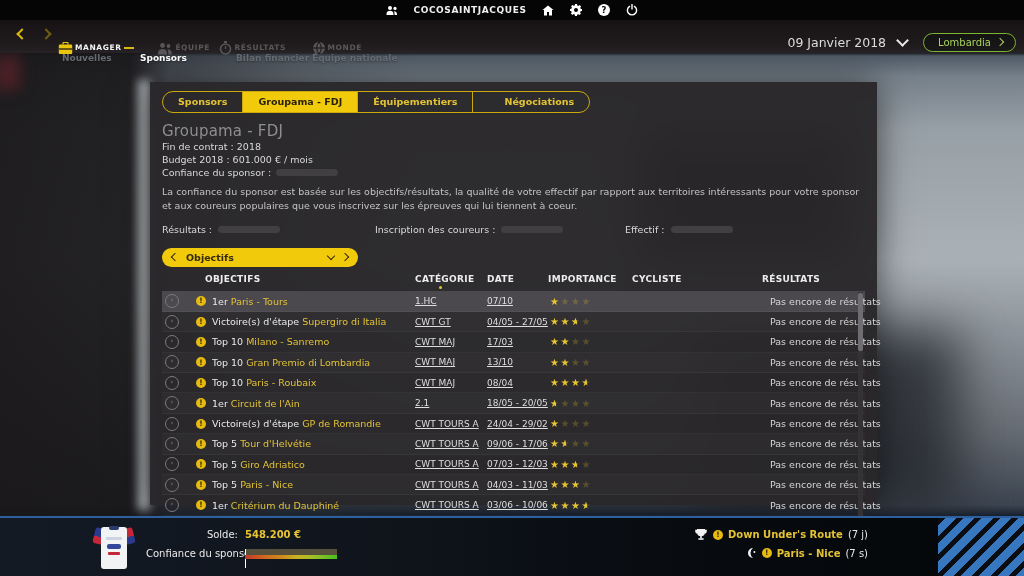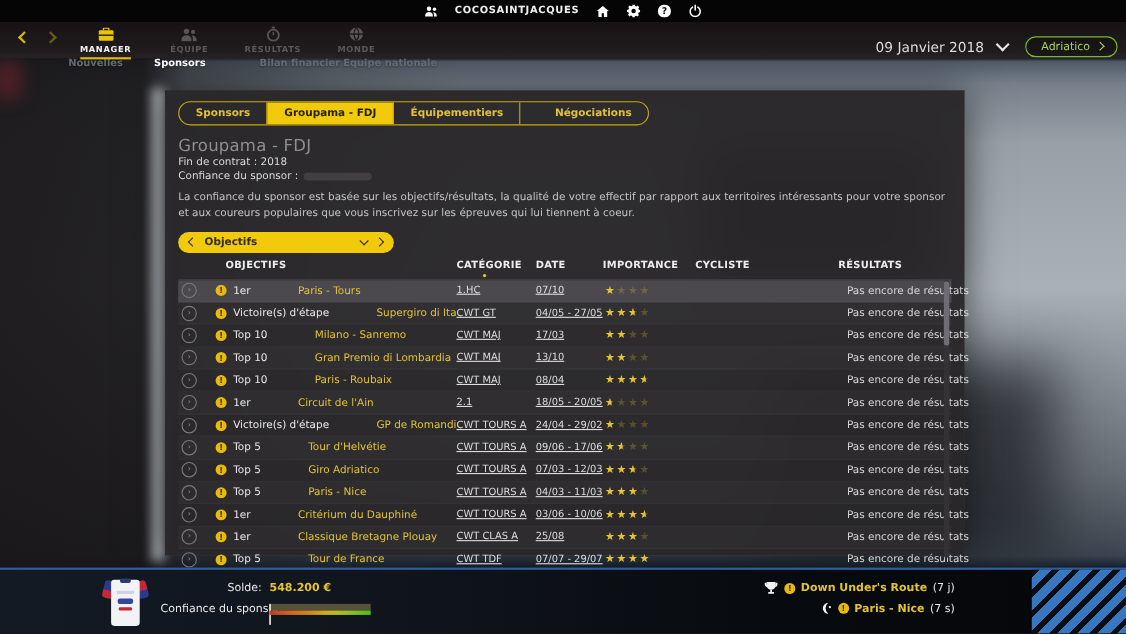--- a/index.html
+++ b/index.html
@@ -26,21 +26,21 @@
   .tb-icon{display:flex;align-items:center;justify-content:center;width:14px;height:14px;color:#fff;}
   .tb-icon svg{display:block;}
 
   
   .navbar{position:absolute;top:20px;left:0;width:100%;height:33px;z-index:29;
     background:linear-gradient(180deg,#171214 0%,#201c1e 80%,#262225 100%);}
   .histarrow{position:absolute;top:6px;width:16px;height:16px;display:flex;align-items:center;justify-content:center;cursor:pointer;}
   .chev{display:inline-block;width:6px;height:6px;border-style:solid;border-width:2px 2px 0 0;}
   .chev.left{transform:rotate(-135deg);border-color:#d8b80e;}
   .chev.right{transform:rotate(45deg);border-color:#6d5c16;}
-  .nav-item{position:absolute;top:3px;width:76px;display:flex;flex-direction:column;align-items:center;gap:2px;cursor:pointer;}
+  .nav-item{position:absolute;top:20px;width:76px;display:flex;flex-direction:row;align-items:center;gap:2px;cursor:pointer;justify-content:flex-end;}
   .nav-item .nicon{height:15px;display:flex;align-items:flex-end;color:#595457;}
   .nav-item .nlabel{font-size:7.5px;font-weight:bold;letter-spacing:.6px;color:#5c585a;}
   .nav-item.active .nicon{color:#eac50f;}
   .nav-item.active .nlabel{color:#f4f4f4;}
   .nav-item.active::after{content:"";display:block;width:46px;height:2px;background:#d9b80f;margin-top:1px;}
   .nav-right{position:absolute;right:8px;top:0;height:44px;display:flex;align-items:center;gap:16px;}
   .game-date{color:#dcdcdc;font-size:12.5px;display:flex;align-items:center;gap:12px;cursor:pointer;}
   .chev-down{display:inline-block;width:7px;height:7px;border-style:solid;border-width:0 0 2px 2px;border-color:#e8e8e8;transform:rotate(-45deg);margin-top:-4px;}
   .btn-continue{display:flex;align-items:center;gap:6px;border:1px solid #7cb52e;border-radius:11px;
     padding:3px 12px 3px 14px;color:#a9d35c;font-size:10px;cursor:pointer;background:rgba(10,12,8,.35);}
@@ -91,21 +91,21 @@
   .trow{height:19.4px;border-bottom:1px solid rgba(255,255,255,.045);cursor:pointer;}
   .trow:nth-child(even){background:rgba(255,255,255,.018);}
   .trow.hl{background:#4b494e;}
   .c-exp{display:flex;justify-content:flex-start;padding-left:3px;}
   .exp-circle{width:12px;height:12px;border-radius:50%;border:1px solid #7b797d;display:flex;align-items:center;justify-content:center;}
   .exp-circle .g{font-size:7px;color:#8d8b8f;line-height:1;margin-top:-1px;}
   .c-obj{display:flex;align-items:center;gap:6px;padding-left:4px;overflow:hidden;white-space:nowrap;}
   .info-dot{flex:0 0 auto;width:10px;height:10px;border-radius:50%;background:#e7ba10;color:#3a2e05;
     font-size:7.5px;font-weight:bold;display:flex;align-items:center;justify-content:center;line-height:1;}
   .obj-text{font-size:9.5px;color:#e9e9e9;}
-  .obj-text .race{color:#e3c335;margin-left:40px;}
+  .obj-text .race{color:#e3c335;}
   .c-cat,.c-date{font-size:9px;color:#dedede;text-decoration:underline;}
   .c-stars{font-size:10px;letter-spacing:1.5px;padding-left:2px;white-space:nowrap;}
   .star{position:relative;display:inline-block;color:rgba(231,196,49,.24);}
   .star.full{color:#e7c431;}
   .star .lit{position:absolute;left:0;top:0;width:55%;overflow:hidden;color:#e7c431;}
   .c-res{font-size:9.5px;color:#d6d6d6;padding-left:8px;white-space:nowrap;}
   .scrollbar{position:absolute;right:2px;top:0;width:5px;height:252px;background:#343235;border-radius:2px;}
   .scroll-thumb{position:absolute;top:1px;left:0;width:5px;height:58px;background:#6f6d71;border-radius:2px;cursor:pointer;}
   .scroll-arrow{position:absolute;right:1px;bottom:-8px;width:0;height:0;
     border-left:3px solid transparent;border-right:3px solid transparent;border-top:4px solid #8a888c;cursor:pointer;}
@@ -233,21 +233,21 @@
     </span>
     <span class="nlabel">MONDE</span>
   </div>
 
   <div class="nav-right">
     <span class="game-date">
       <span>09 Janvier 2018</span>
       <span class="chev-down"></span>
     </span>
     <span class="btn-continue">
-      <span>Adriatico</span>
+      <span>Lombardia</span>
       <span class="chev"></span>
     </span>
   </div>
 </div>
 
 <div class="subnav">
   <span class="subnav-item" style="left:62px;">Nouvelles</span>
   <span class="subnav-item active" style="left:140px;">Sponsors</span>
   <span class="subnav-item" style="left:208px;margin-left:28px;">Bilan financier</span>
   <span class="subnav-item" style="left:312px;">Équipe nationale</span>
@@ -258,27 +258,42 @@
 
     <div class="tab-group">
       <span class="ptab">Sponsors</span>
       <span class="ptab active">Groupama - FDJ</span>
       <span class="ptab">Équipementiers</span>
       <span class="ptab">Négociations</span>
     </div>
 
     <div class="sp-title">Groupama - FDJ</div>
     <div class="sp-line">Fin de contrat : 2018</div>
+    <div class="sp-line">Budget 2018 : 601.000 € / mois</div>
     <div class="sp-line">
       <span>Confiance du sponsor :</span>
       <span class="minibar"><span class="fill" id="conf-fill" style="width: 100%;"></span></span>
     </div>
 
     <div class="sp-desc">La confiance du sponsor est basée sur les objectifs/résultats, la qualité de votre effectif par rapport aux territoires intéressants pour votre sponsor et aux coureurs populaires que vous inscrivez sur les épreuves qui lui tiennent à coeur.</div>
 
+    <div class="gauges">
+      <div class="gauge" style="left:0;">
+        <span>Résultats :</span>
+        <span class="minibar"><span class="fill" style="width: 100%;"></span></span>
+      </div>
+      <div class="gauge" style="left:213px;">
+        <span>Inscription des coureurs :</span>
+        <span class="minibar"><span class="fill" style="width: 76%;"></span></span>
+      </div>
+      <div class="gauge" style="left:463px;">
+        <span>Effectif :</span>
+        <span class="minibar"><span class="fill" style="width: 85%;"></span></span>
+      </div>
+    </div>
 
     <div class="dropdown">
       <span class="dchev l"></span>
       <span class="dlabel">Objectifs</span>
       <span class="spacer"></span>
       <span class="dchev d"></span>
       <span class="dchev r"></span>
     </div>
 
     <div class="tgrid thead" id="table-head">

